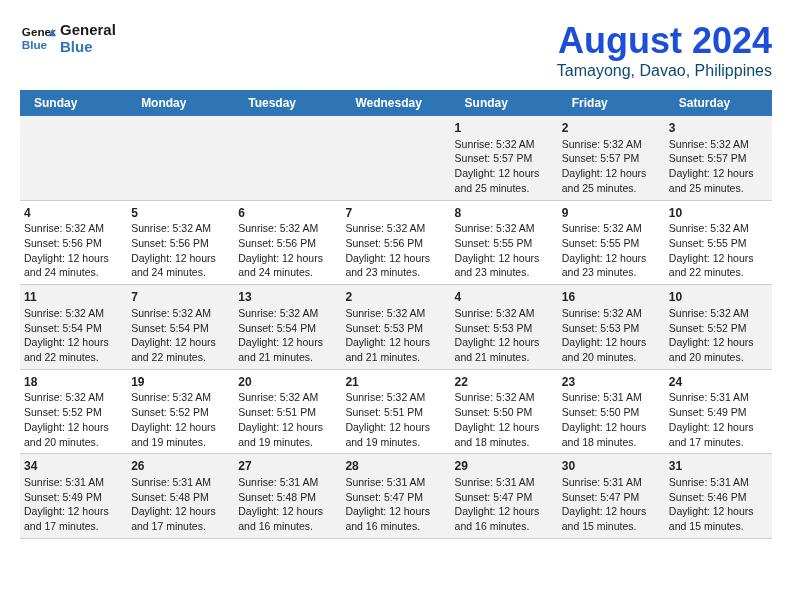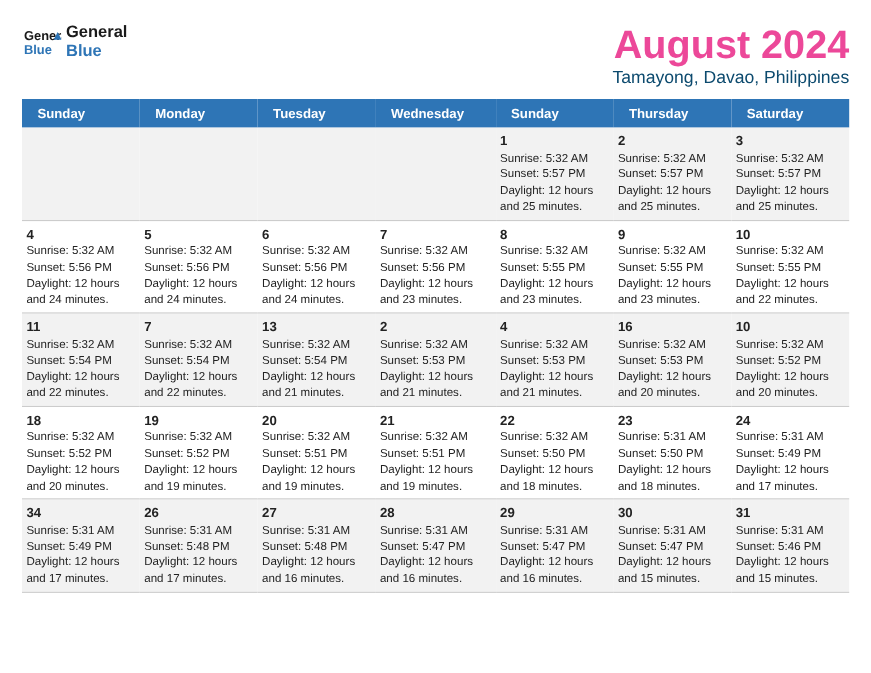--- a/index.html
+++ b/index.html
@@ -24,21 +24,21 @@
     .logo-icon {
       width: 36px;
       height: 36px;
     }
     .title-block {
       text-align: right;
     }
     .main-title {
       font-size: 36px;
       font-weight: bold;
-      color: #ec4899;
+      color: #1d4ed8;
     }
     .subtitle {
       font-size: 16px;
       color: #0c4a6e;
     }
     table {
       width: 100%;
       border-collapse: collapse;
       font-size: 11px;
     }
@@ -96,21 +96,21 @@
 </div>
 
 <table>
   <thead>
     <tr id="header-row">
     <th>Sunday</th>
         <th>Monday</th>
         <th>Tuesday</th>
         <th>Wednesday</th>
         <th>Sunday</th>
-        <th>Thursday</th>
+        <th>Friday</th>
         <th>Saturday</th>
       </tr>
   </thead>
   <tbody id="calendar-body">
   <tr>
         <td>
           <div class="cell-content"></div>
         </td>
         <td>
           <div class="cell-content"></div>

